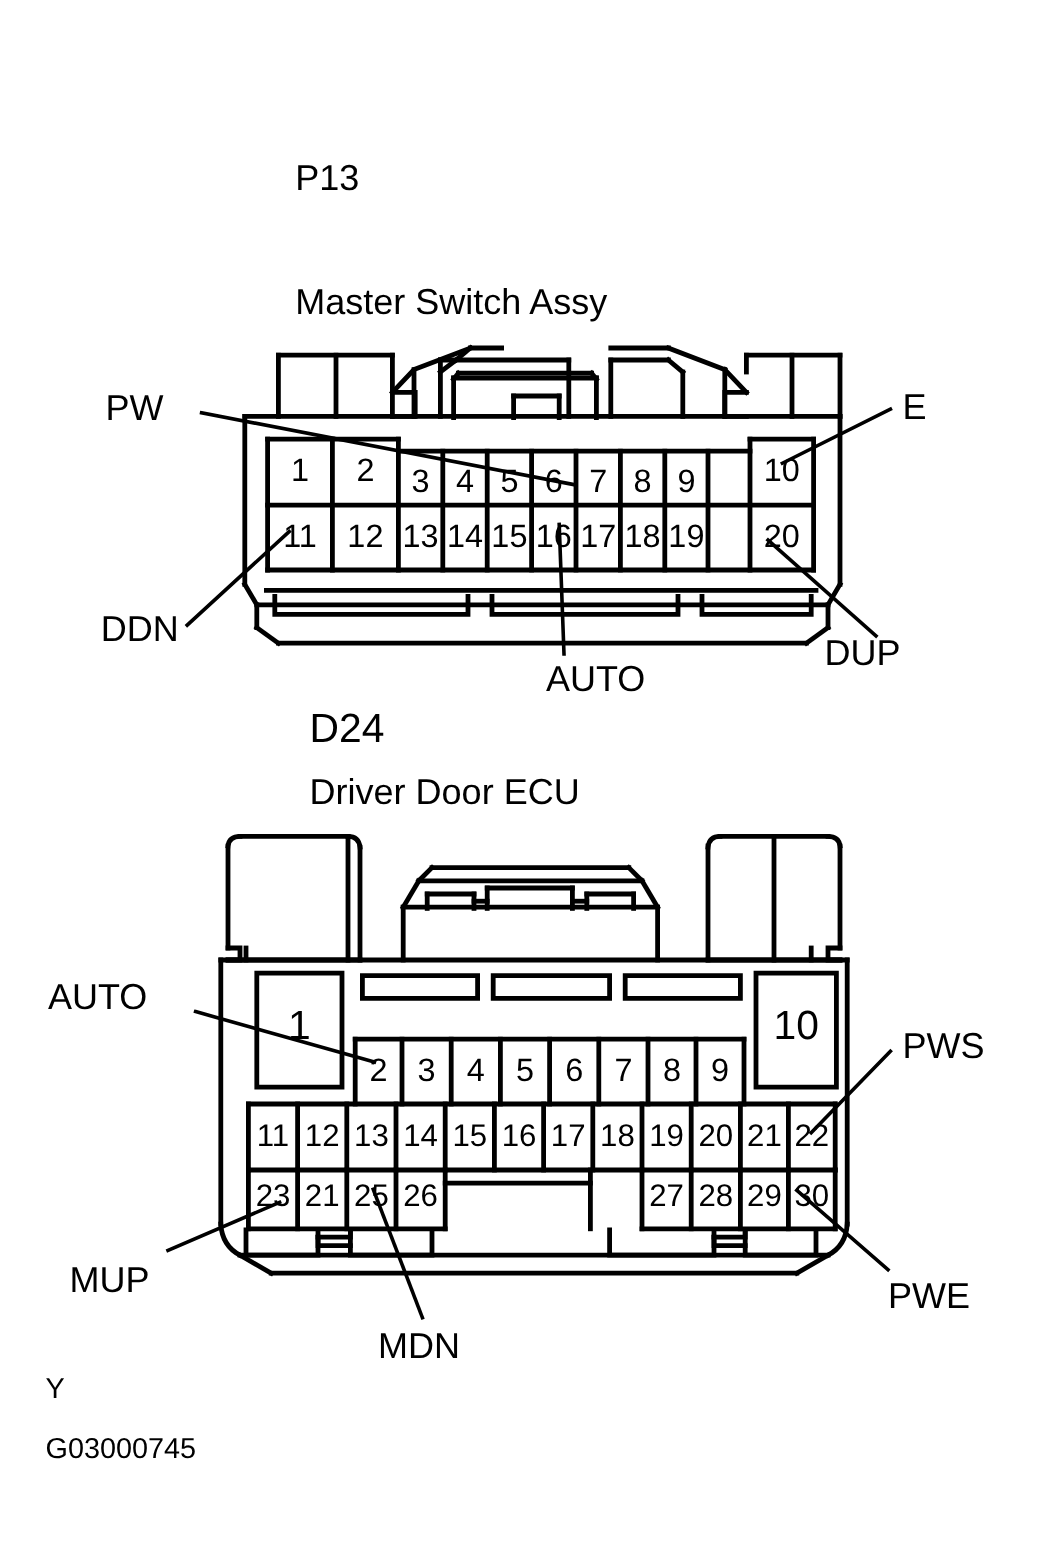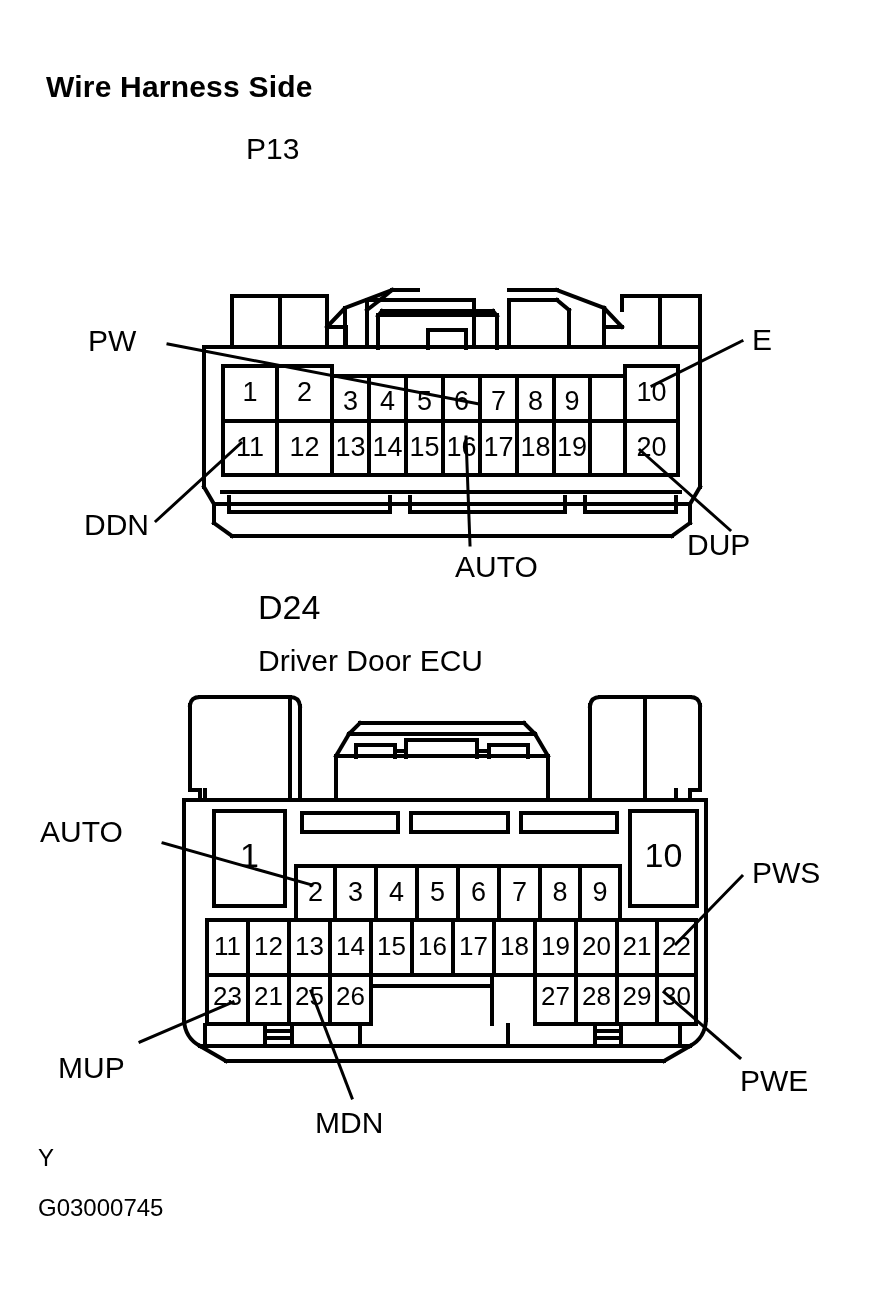--- a/index.html
+++ b/index.html
@@ -83,23 +83,23 @@
     white-space: pre;
   }
   .pinnum.sm { font-size: 26px; }
   .pinnum.big { font-size: 34px; }
 </style>
 </head>
 <body>
 
 <div id="page">
 
-  <div class="txt" id="title">Wire Harness Side</div>
 
   <div class="txt" id="p13-code">P13</div>
+  <div class="txt" id="p13-name2">Master Switch Assy</div>
 
   <div class="txt" id="d24-code">D24</div>
   <div class="txt" id="d24-name">Driver Door ECU</div>
 
   <div class="txt" id="foot-y">Y</div>
   <div class="txt" id="foot-id">G03000745</div>
 
   <svg class="layer" width="879" height="1296" viewBox="0 0 879 1296" fill="none" stroke="#000" stroke-width="4" stroke-linecap="square" stroke-linejoin="miter">
 
     <g>

